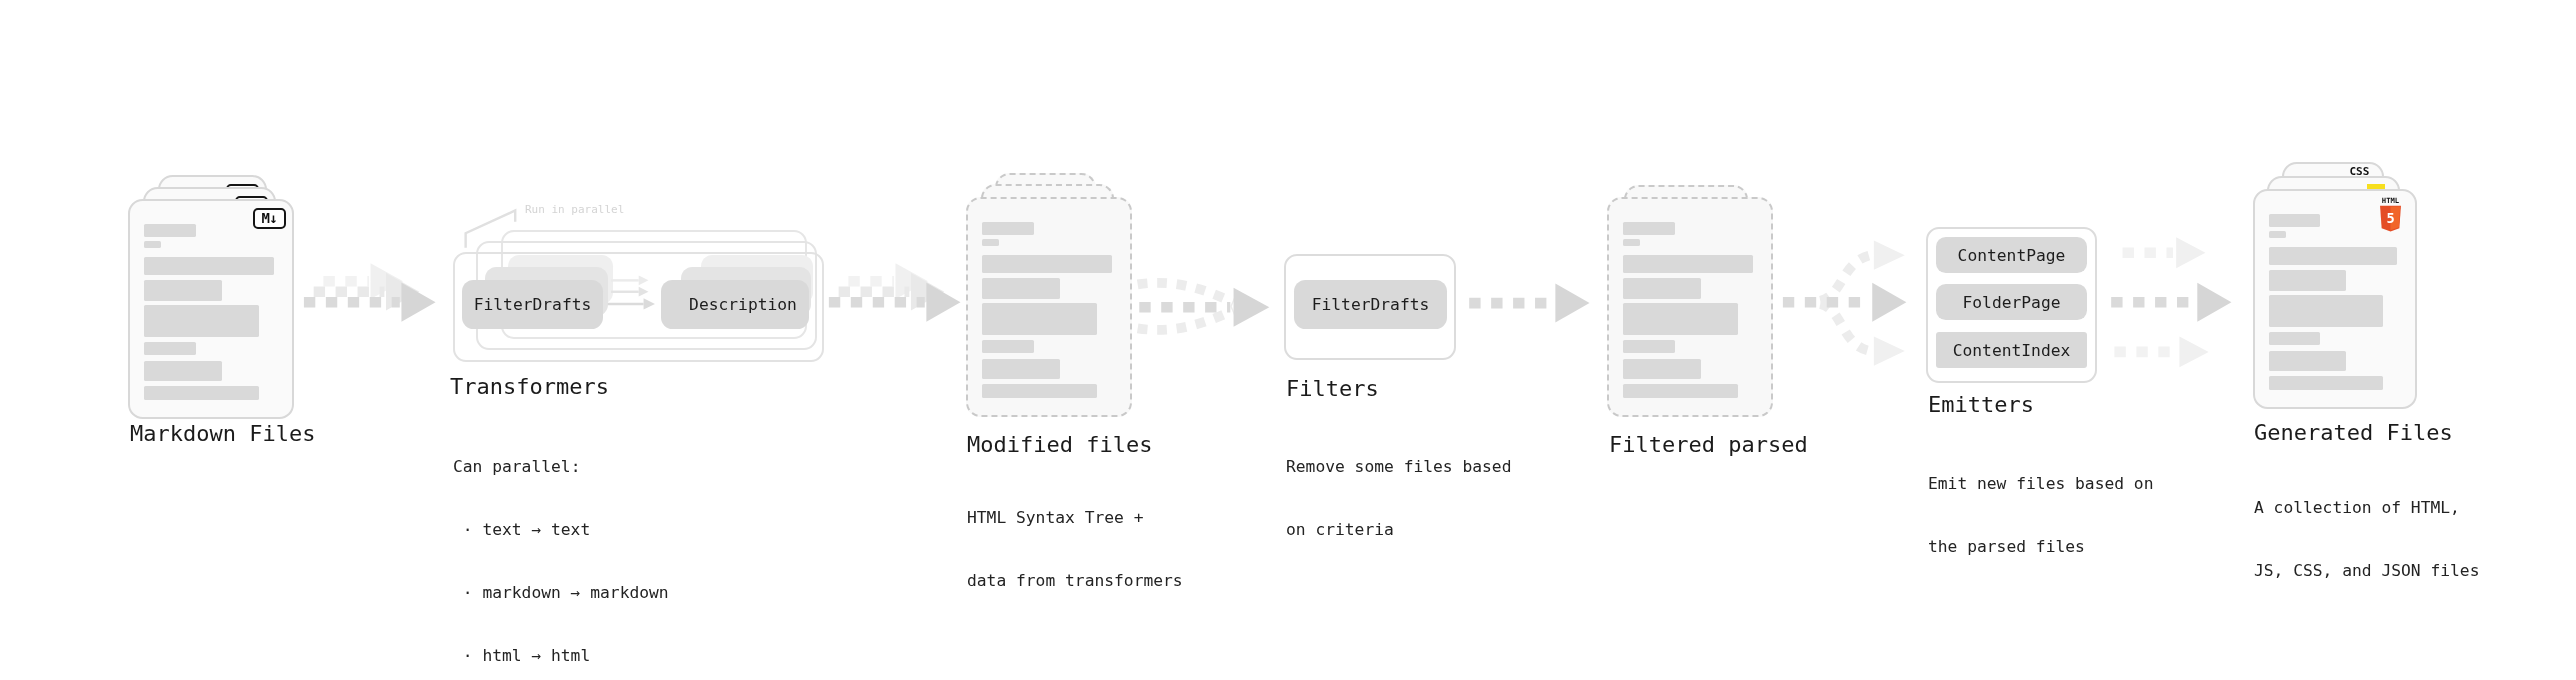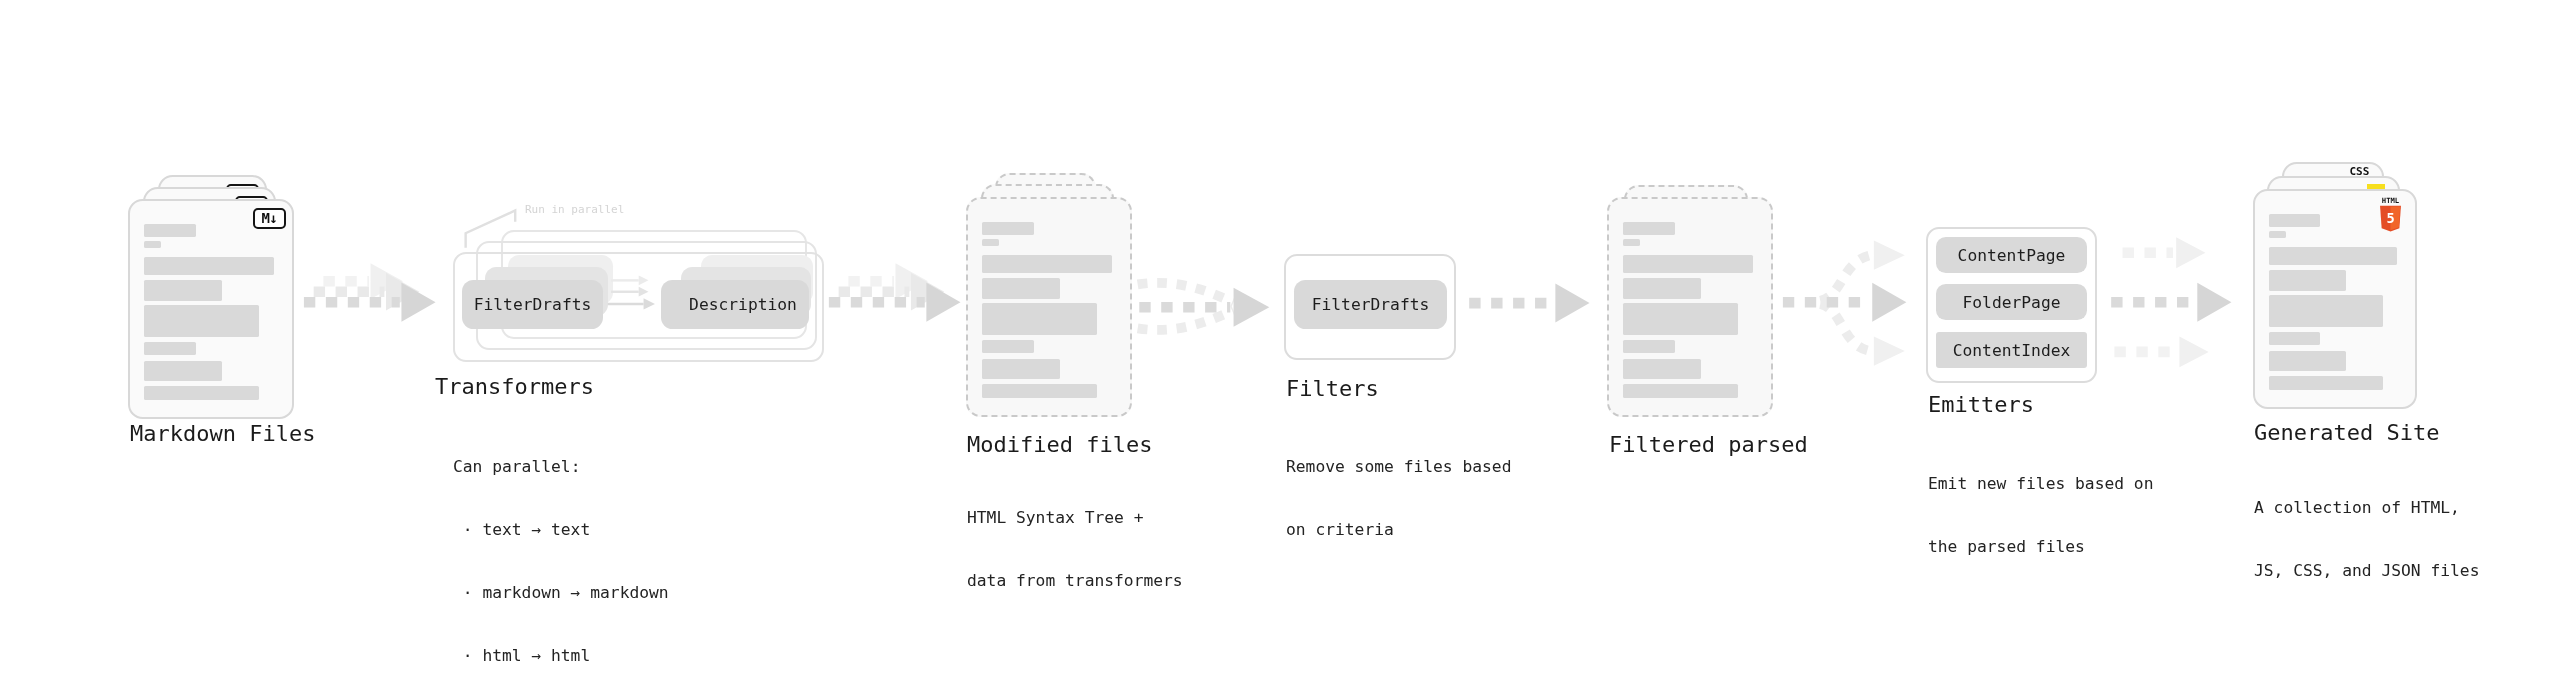--- a/index.html
+++ b/index.html
@@ -110,21 +110,21 @@
     <div class="node" style="left:462px; top:280px; width:141px; height:49px;">
       <span>FilterDrafts</span>
     </div>
 
     <div class="node ghost2" style="left:701px; top:255px; width:112px; height:49px;"></div>
     <div class="node ghost1" style="left:681px; top:267px; width:130px; height:49px;"></div>
     <div class="node" style="left:661px; top:280px; width:148px; height:49px;padding-left:16px;">
       <span>Description</span>
     </div>
 
-    <div class="title" style="left:435px; top:374px;text-align:center;">Transformers</div>
+    <div class="title" style="left:450px; top:374px;text-align:center;">Transformers</div>
     <div class="desc" style="left:453px; top:414px;">
       <div>Can parallel:</div>
       <div class="ind">· text → text</div>
       <div class="ind">· markdown → markdown</div>
       <div class="ind">· html → html</div>
     </div>
   </div>
 
   <div>
     <div class="card dashed" style="left:995px; top:173px; width:101px; height:220px;"></div>
@@ -218,21 +218,21 @@
           <div class="bar" style="height: 13px; width: 39%; margin-bottom: 4.1px;"></div>
           <div class="bar" style="height: 6.5px; width: 13%; margin-bottom: 9.8px;"></div>
           <div class="bar" style="height: 18px; width: 97%; margin-bottom: 4.9px;"></div>
           <div class="bar" style="height: 20.3px; width: 58%; margin-bottom: 4.1px;"></div>
           <div class="bar" style="height: 32.5px; width: 86%; margin-bottom: 4.9px;"></div>
           <div class="bar" style="height: 13px; width: 39%; margin-bottom: 5.7px;"></div>
           <div class="bar" style="height: 20.3px; width: 58%; margin-bottom: 4.9px;"></div>
           <div class="bar" style="height: 14px; width: 86%; margin-bottom: 0px;"></div>
         </div>
     </div>
-    <div class="title" style="left:2254px; top:420px;">Generated Site</div>
+    <div class="title" style="left:2254px; top:420px;">Generated Files</div>
     <div class="desc" style="left:2254px; top:455px;">
       <div>A collection of HTML,</div>
       <div>JS, CSS, and JSON files</div>
     </div>
   </div>
 
   <svg id="overlay" width="2576" height="681" viewBox="0 0 3170 838">
 
     <path class="thinline" stroke="#e0e0e0" d="M 573,305 L 573,287 L 634,259 L 634,273"></path>
 

